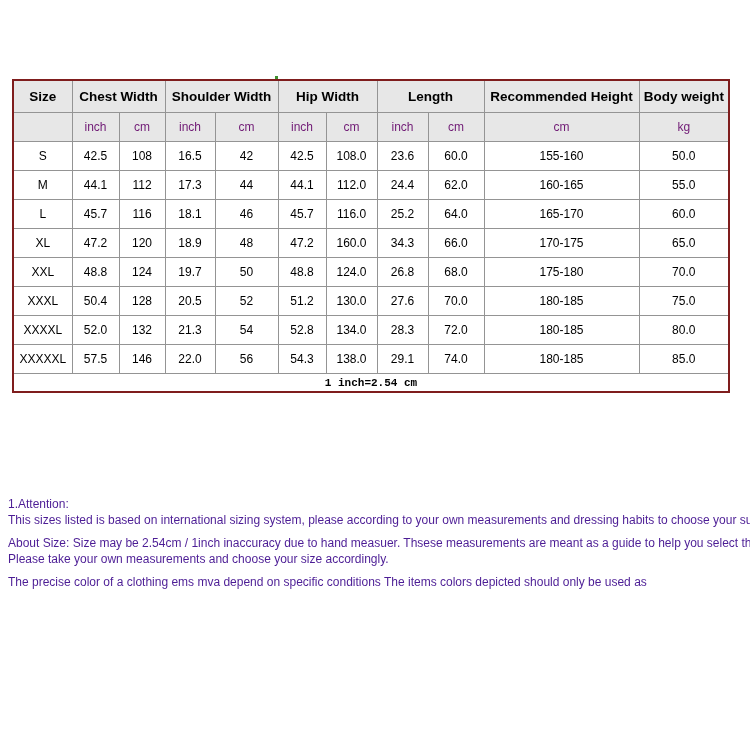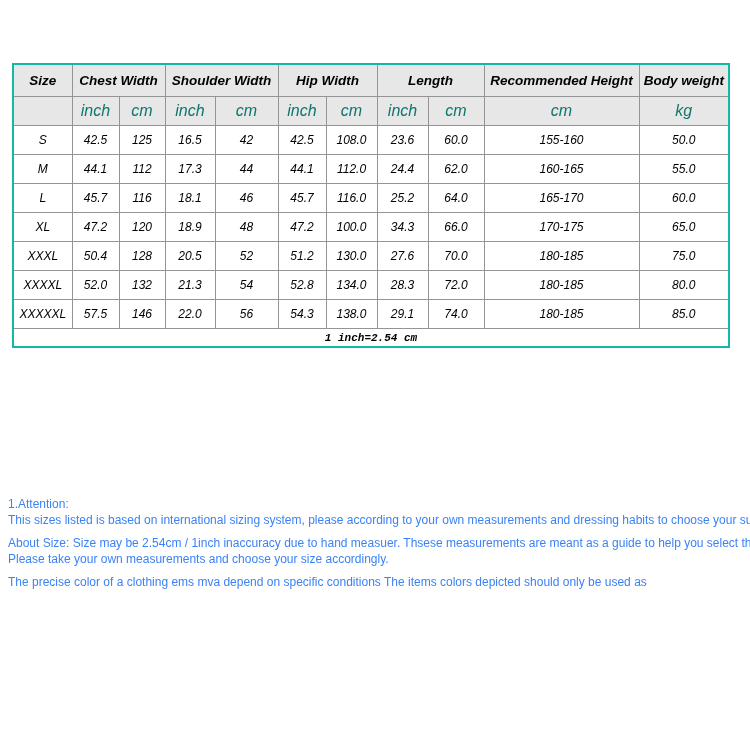--- a/index.html
+++ b/index.html
@@ -15,49 +15,48 @@
   .page {
     position: relative;
     width: 750px;
     height: 750px;
     background: #ffffff;
     overflow: hidden;
   }
   table.size-chart {
     position: absolute;
     left: 12px;
-    top: 63px;
+    top: 79px;
     width: 716px;
     border-collapse: collapse;
     table-layout: fixed;
-    border: 2px solid #14b8a6;
-    background: #ffffff;
-    font-style: italic;
+    border: 2px solid #7f1d1d;
+    background: #ffffff;
   }
   table.size-chart th, table.size-chart td {
     border: 1px solid #949494;
     text-align: center;
     vertical-align: middle;
     padding: 0;
     overflow: hidden;
     white-space: nowrap;
   }
   tr.header-group-row th {
     height: 31px;
     background: #e7e7e7;
     font-size: 13.5px;
     font-weight: bold;
     color: #000000;
   }
   tr.unit-row th {
     height: 28px;
     background: #e7e7e7;
-    font-size: 16px;
+    font-size: 12px;
     font-weight: normal;
-    color: #0f766e;
+    color: #701a75;
   }
   tbody.data-rows td {
     height: 28px;
     font-size: 12px;
     color: #000000;
     background: #ffffff;
   }
   tbody.footnote-rows td {
     height: 17px;
     font-size: 11px;
@@ -67,21 +66,21 @@
     background: #ffffff;
     margin-top: 45px;
   }
   .notes {
     position: absolute;
     left: 8px;
     top: 497px;
     width: 740px;
     font-size: 12px;
     line-height: 15.5px;
-    color: #3b82f6;
+    color: #4c1d95;
   }
   .note-block { margin: 0 0 8px 0; }
   .note-title { white-space: nowrap; }
   .note-line { white-space: nowrap; }
   .green-artifact {
     position: absolute;
     left: 275px;
     top: 76px;
     width: 3px;
     height: 4px;
@@ -130,21 +129,21 @@
         <th>inch</th>
         <th>cm</th>
         <th>cm</th>
         <th>kg</th>
       </tr>
     </thead>
     <tbody class="data-rows" id="size-rows">
         <tr>
           <td>S</td>
           <td>42.5</td>
-          <td>125</td>
+          <td>108</td>
           <td>16.5</td>
           <td>42</td>
           <td>42.5</td>
           <td>108.0</td>
           <td>23.6</td>
           <td>60.0</td>
           <td>155-160</td>
           <td>50.0</td>
         </tr>
         <tr>
@@ -173,25 +172,38 @@
           <td>165-170</td>
           <td>60.0</td>
         </tr>
         <tr>
           <td>XL</td>
           <td>47.2</td>
           <td>120</td>
           <td>18.9</td>
           <td>48</td>
           <td>47.2</td>
-          <td>100.0</td>
+          <td>160.0</td>
           <td>34.3</td>
           <td>66.0</td>
           <td>170-175</td>
           <td>65.0</td>
+        </tr>
+        <tr>
+          <td>XXL</td>
+          <td>48.8</td>
+          <td>124</td>
+          <td>19.7</td>
+          <td>50</td>
+          <td>48.8</td>
+          <td>124.0</td>
+          <td>26.8</td>
+          <td>68.0</td>
+          <td>175-180</td>
+          <td>70.0</td>
         </tr>
         <tr>
           <td>XXXL</td>
           <td>50.4</td>
           <td>128</td>
           <td>20.5</td>
           <td>52</td>
           <td>51.2</td>
           <td>130.0</td>
           <td>27.6</td>

